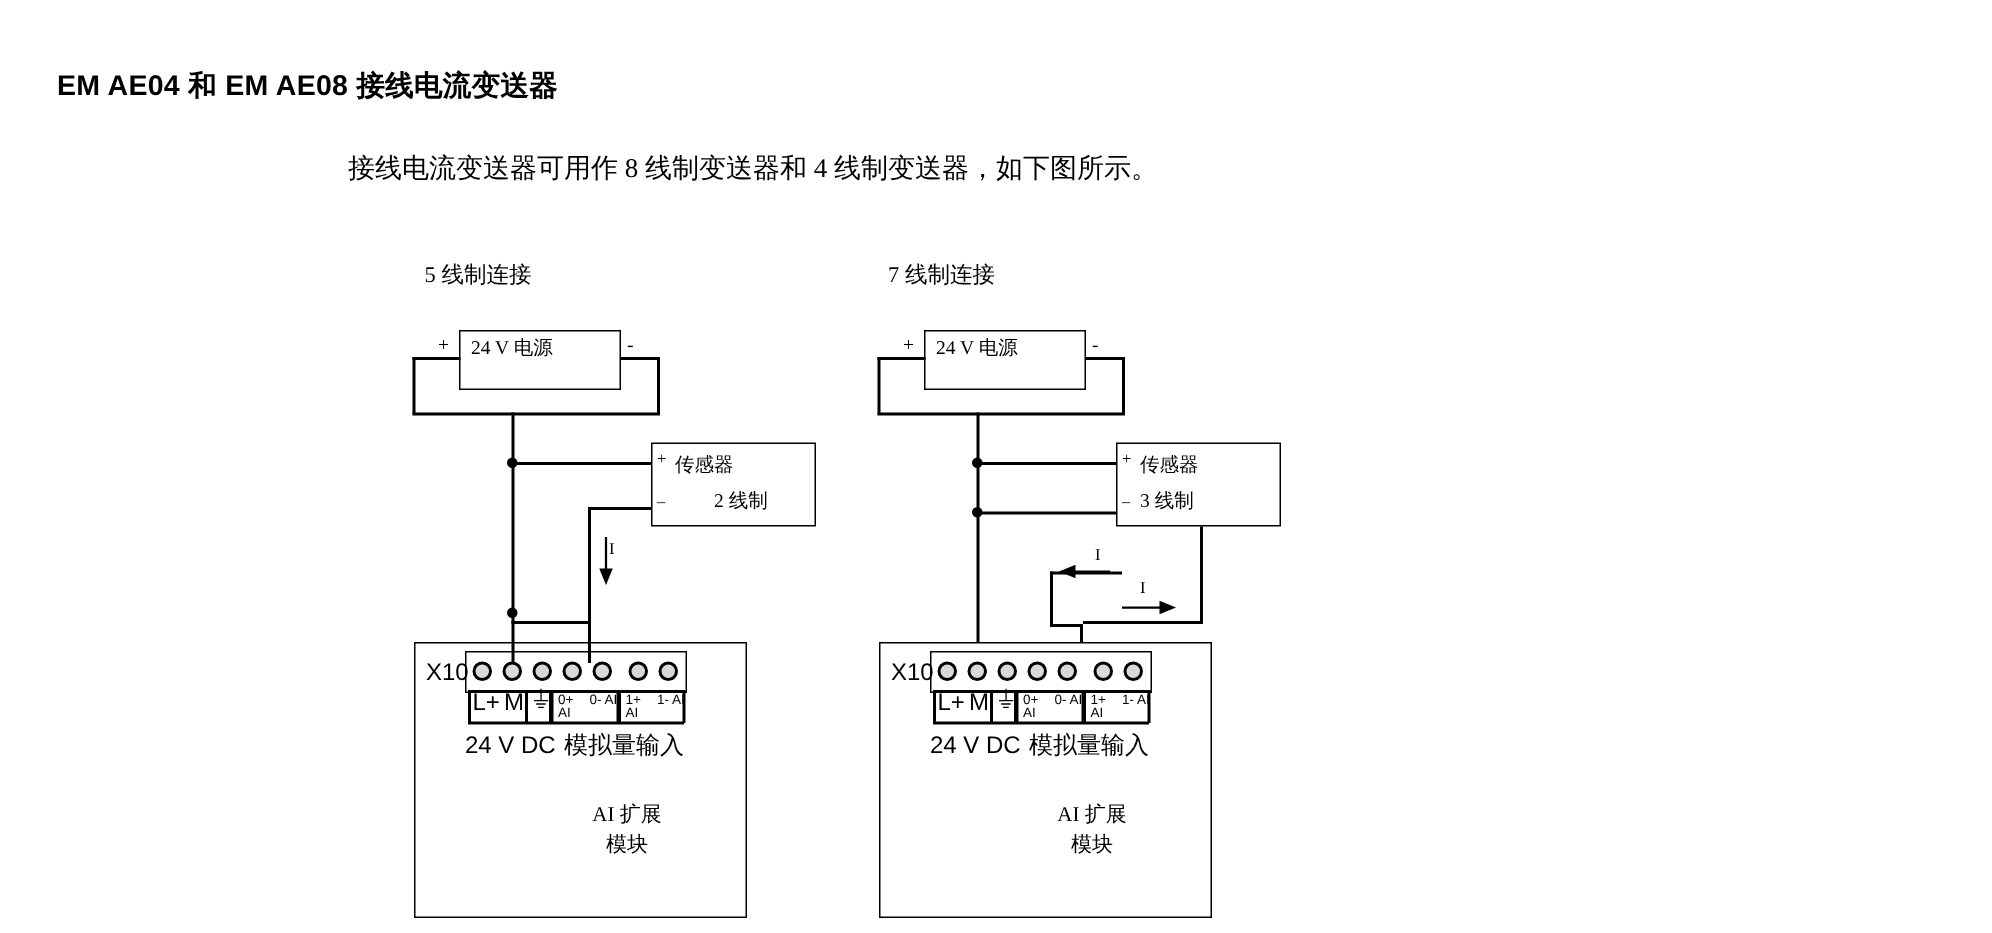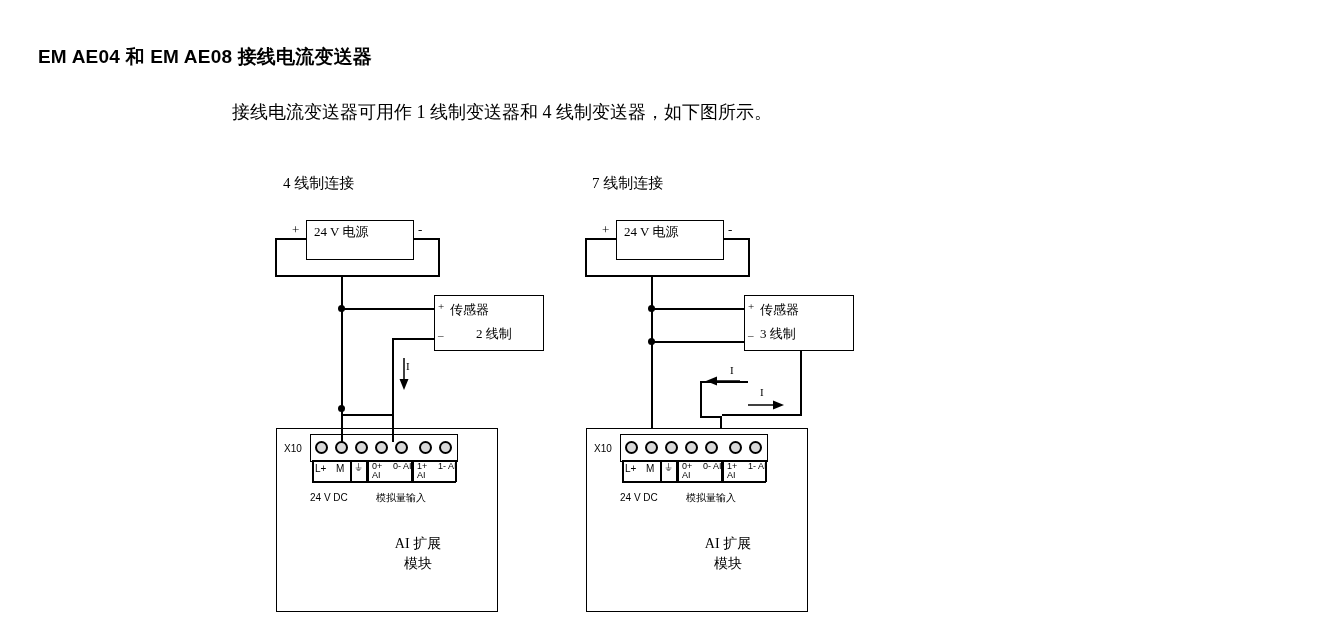--- a/index.html
+++ b/index.html
@@ -69,21 +69,21 @@
   }
   .lbl-sm {
     position: absolute;
     font-size: 11px;
     font-family: "Liberation Serif", serif;
     white-space: nowrap;
     line-height: 13px;
   }
   .lbl-xs {
     position: absolute;
-    font-size: 10px;
+    font-size: 16px;
     font-family: "Liberation Sans", sans-serif;
     white-space: nowrap;
     line-height: 12px;
   }
   .lbl-mid {
     position: absolute;
     font-size: 14px;
     font-family: "Liberation Serif", serif;
     white-space: nowrap;
     line-height: 20px;
@@ -121,25 +121,25 @@
   }
   svg.arrow {
     position: absolute;
     overflow: visible;
   }
 </style>
 </head>
 <body>
 
 <div class="page-title">EM AE04 和 EM AE08 接线电流变送器</div>
-<div class="intro-text">接线电流变送器可用作 1 线制变送器和 4 线制变送器，如下图所示。</div>
+<div class="intro-text">接线电流变送器可用作 8 线制变送器和 4 线制变送器，如下图所示。</div>
 
 <div class="diagram-area">
 
-  <div class="fig-caption cap-left">4 线制连接</div>
+  <div class="fig-caption cap-left">5 线制连接</div>
 
   <div class="box" style="left:306px; top:220px; width:108px; height:40px;"></div>
   <div class="lbl" style="left:314px; top:224px; width:96px;">
     <span>24 V 电源</span>
   </div>
   <div class="lbl" style="left:292px; top:222px;">+</div>
   <div class="lbl" style="left:418px; top:222px;">-</div>
 
   <div class="ln" style="left:275px; top:238px; width:1.5px; height:38px;"></div>
   <div class="ln" style="left:275px; top:238px; width:32px; height:1.5px;"></div>

